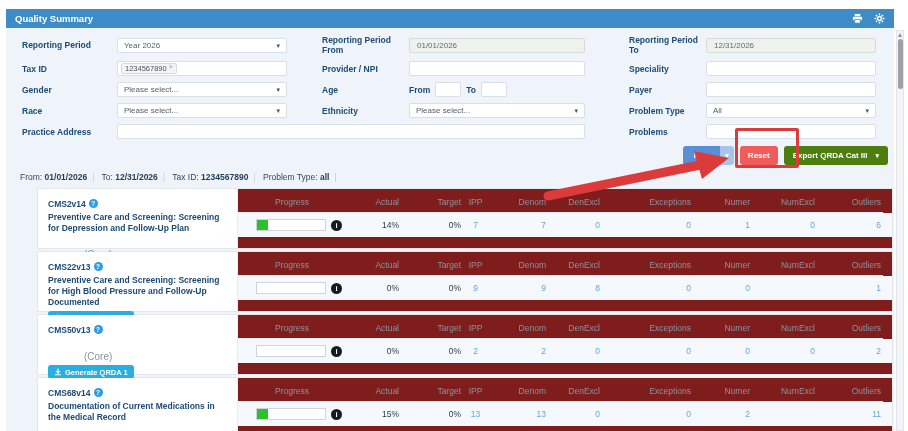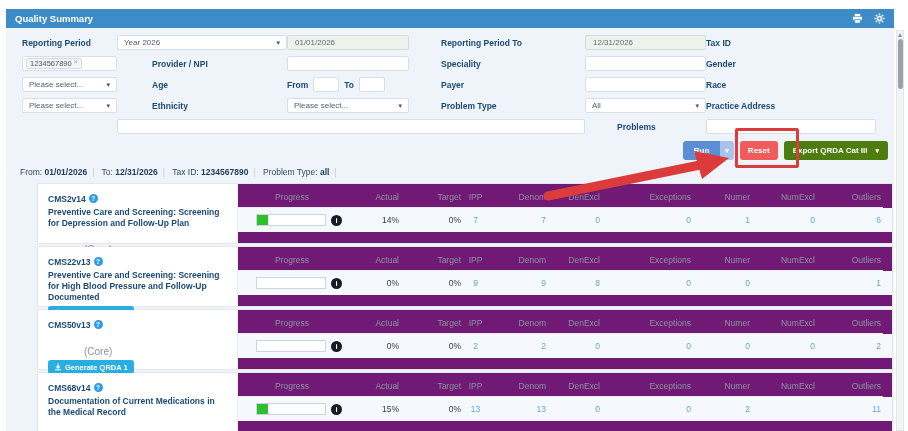--- a/index.html
+++ b/index.html
@@ -11,21 +11,21 @@
   .panel { position:absolute; left:6px; top:9px; width:888px; height:422px; background:#eef4fa; overflow:hidden; }
   .panel-header { height:19px; background:#3d8cc7; display:flex; align-items:center; padding:0 9px; }
   .panel-title { color:#fff; font-size:9.5px; font-weight:bold; }
   .header-icons { margin-left:auto; display:flex; align-items:center; gap:11px; }
   .hicon { width:11px; height:11px; display:block; }
 
   
   .filters { display:grid; grid-template-columns:95px 170px 122px 176px 121px 170px; padding:7px 0 4px 16px; row-gap:6px; align-items:center; }
   .flabel { font-size:8.5px; font-weight:bold; color:#1c4a75; }
   .ind2 { padding-left:35px; }
-  .ind3 { padding-left:32px; }
+  .ind3 { padding-left:44px; }
   .fctrl { height:15px; }
   .select { background:#fff; border:1px solid #d7dfe7; border-radius:2px; display:flex; align-items:center; justify-content:space-between; padding:0 6px; font-size:8px; color:#55606b; }
   .caret { color:#4a5560; font-size:7px; line-height:1; }
   .input { width:100%; background:#fff; border:1px solid #d7dfe7; border-radius:2px; font-size:8px; color:#445; padding:0 5px; }
   .disabled-input { background:#edf2ec; border:1px solid #d5ddd6; border-radius:2px; display:flex; align-items:center; padding:0 7px; font-size:8px; color:#5d6d72; }
   .taxwrap { background:#fff; border:1px solid #d7dfe7; border-radius:2px; display:flex; align-items:center; padding:0 3px; }
   .tag { background:#f3f4f6; border:1px solid #d6dade; border-radius:2px; font-size:7.5px; color:#4a5460; padding:0 3px; height:11px; display:inline-flex; align-items:center; gap:2px; }
   .tag-x { color:#9aa3ab; font-size:7px; position:relative; top:-2px; }
   .agewrap { display:flex; align-items:center; gap:5px; }
   .agelabel { font-size:8.5px; font-weight:bold; color:#1c4a75; }
@@ -52,21 +52,21 @@
   
   .measures { margin:6px 1px 0 31px; }
   .mblock { display:flex; background:#fff; border:1px solid #e2e8ee; margin-bottom:2px; height:61px; }
   .mleft { width:200px; border-right:1px solid #e8edf2; padding:5px 8px 0 10px; background:#fff; }
   .midline { line-height:1; }
   .mid { font-size:8.5px; font-weight:bold; color:#1c4a75; }
   .help { display:inline-block; width:9px; height:9px; border-radius:50%; background:#2e9be6; color:#fff; font-size:6.5px; font-weight:bold; text-align:center; line-height:9px; margin-left:3px; vertical-align:1px; cursor:pointer; }
   .mtitle { font-size:8.5px; font-weight:bold; color:#1c4a75; line-height:1.3; margin-top:2px; }
   .mcat { font-size:10px; color:#8b94a1; margin-top:15px;padding-left:36px; }
   .qrda { margin-top:2px; background:#29aee2; border:none; border-radius:3px; color:#fff; font-size:7.5px; font-weight:bold; padding:2.5px 6px; display:inline-flex; align-items:center; gap:3px; cursor:pointer; }
-  .mright { flex:1; background:#701a75; padding:8px 9px 0 0; display:flex; flex-direction:column; }
+  .mright { flex:1; background:#7f1d1d; padding:8px 9px 0 0; display:flex; flex-direction:column; }
   .srow { display:flex; align-items:center; }
   .heads { padding-bottom:5px; border-bottom:1px solid #eaeef3; }
   .heads .c { font-size:8.5px; color:#8b94a1; }
   .vals { background:#f5f9fd; padding:6px 0; margin-right:-9px; padding-right:9px; }
   .c { text-align:right; padding-right:2px; }
   .c0 { width:108px; text-align:center; padding-right:0; }
   .c1 { width:55px; } .c2 { width:62px; } .c3 { width:27px;text-align:center; } .c4 { width:58px; }
   .c5 { width:54px; } .c6 { width:91px; } .c7 { width:59px; } .c8 { width:65px;text-align:right; } .c9 { width:66px; }
   .v { font-size:8.5px; color:#2b3a4d; }
   .lk { font-size:8.5px; color:#5fa8e0; cursor:pointer; }
@@ -112,20 +112,21 @@
     </span>
   </div>
 
   <div class="filters">
 
     <span class="flabel">Reporting Period</span>
     <div class="fctrl select">
       <span>Year 2026</span>
       <span class="caret">▾</span>
     </div>
+    <span class="flabel ind2">Reporting Period From</span>
     <div class="fctrl disabled-input">
       <span>01/01/2026</span>
     </div>
     <span class="flabel ind3">Reporting Period To</span>
     <div class="fctrl disabled-input">
       <span>12/31/2026</span>
     </div>
 
     <span class="flabel">Tax ID</span>
     <div class="fctrl taxwrap">

